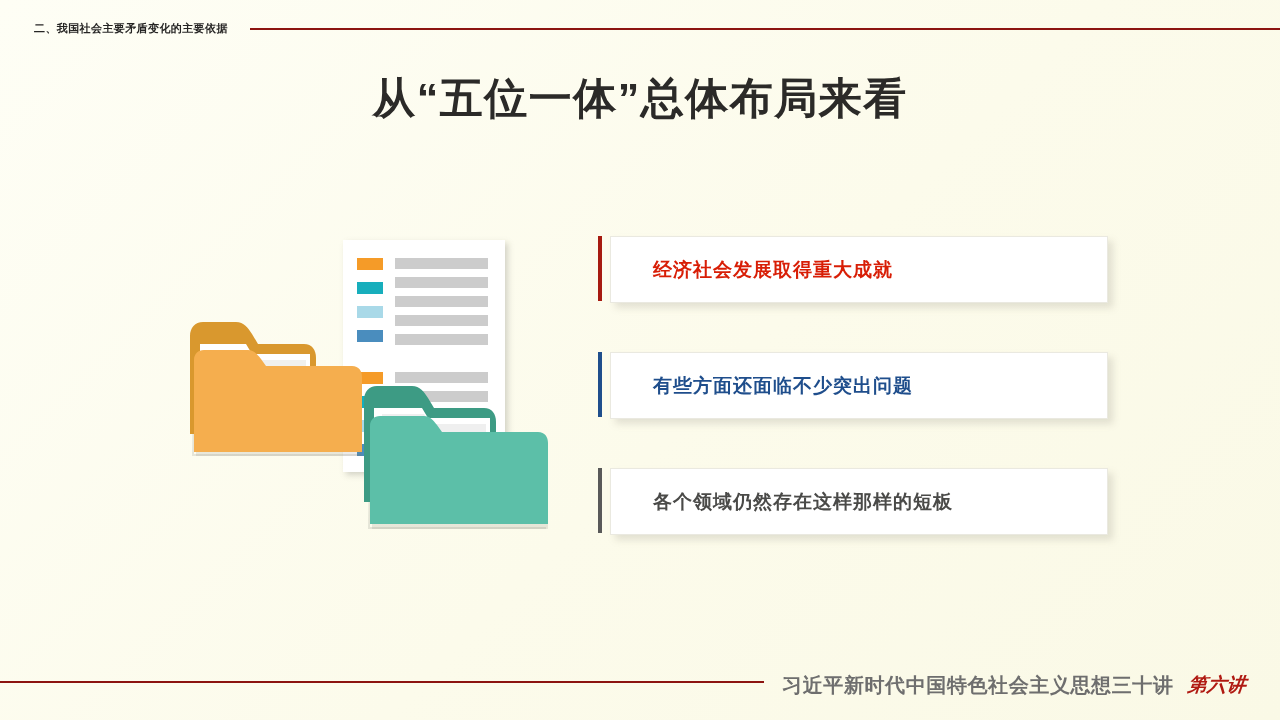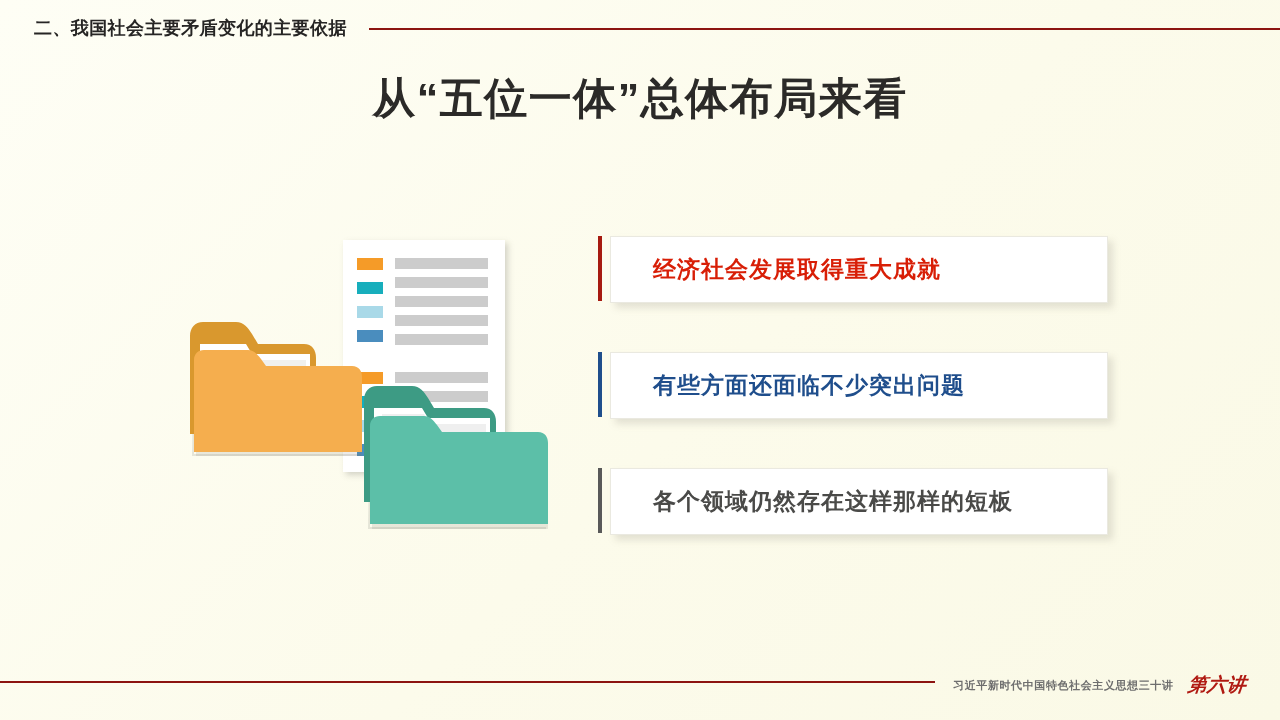--- a/index.html
+++ b/index.html
@@ -26,21 +26,21 @@
     position: absolute;
     top: 14px;
     left: 0;
     width: 1280px;
     height: 28px;
     display: flex;
     align-items: center;
   }
   .header-title {
     margin-left: 34px;
-    font-size: 18px;
+    font-size: 11px;
     font-weight: bold;
     color: #262524;
     letter-spacing: 0.4px;
     white-space: nowrap;
   }
   .header-rule {
     flex: 1 1 auto;
     height: 2px;
     background: #8C1410;
     margin-left: 22px;
@@ -131,21 +131,21 @@
     right: 0;
     height: 65px;
     background: #FFFFFF;
     border: 1px solid #EAE9E0;
     box-shadow: 5px 5px 7px rgba(140,138,125,0.22);
     display: flex;
     align-items: center;
   }
   .box-text {
     margin-left: 42px;
-    font-size: 23px;
+    font-size: 19px;
     font-weight: bold;
     letter-spacing: 1px;
     white-space: nowrap;
     text-align: center;
   }
 
   
   .footer {
     position: absolute;
     left: 0;
@@ -158,21 +158,21 @@
   .footer-rule {
     flex: 1 1 auto;
     height: 2px;
     background: #8C1410;
     margin-left: 0;
     margin-right: 18px;
     position: relative;
     top: -3px;
   }
   .footer-text {
-    font-size: 11px;
+    font-size: 20px;
     font-weight: bold;
     color: #6E6E6E;
     letter-spacing: 0.6px;
     white-space: nowrap;
   }
   .footer-stamp {
     margin-left: 14px;
     margin-right: 34px;
     font-family: "DejaVu Serif", "Liberation Serif", serif;
     font-size: 19px;

